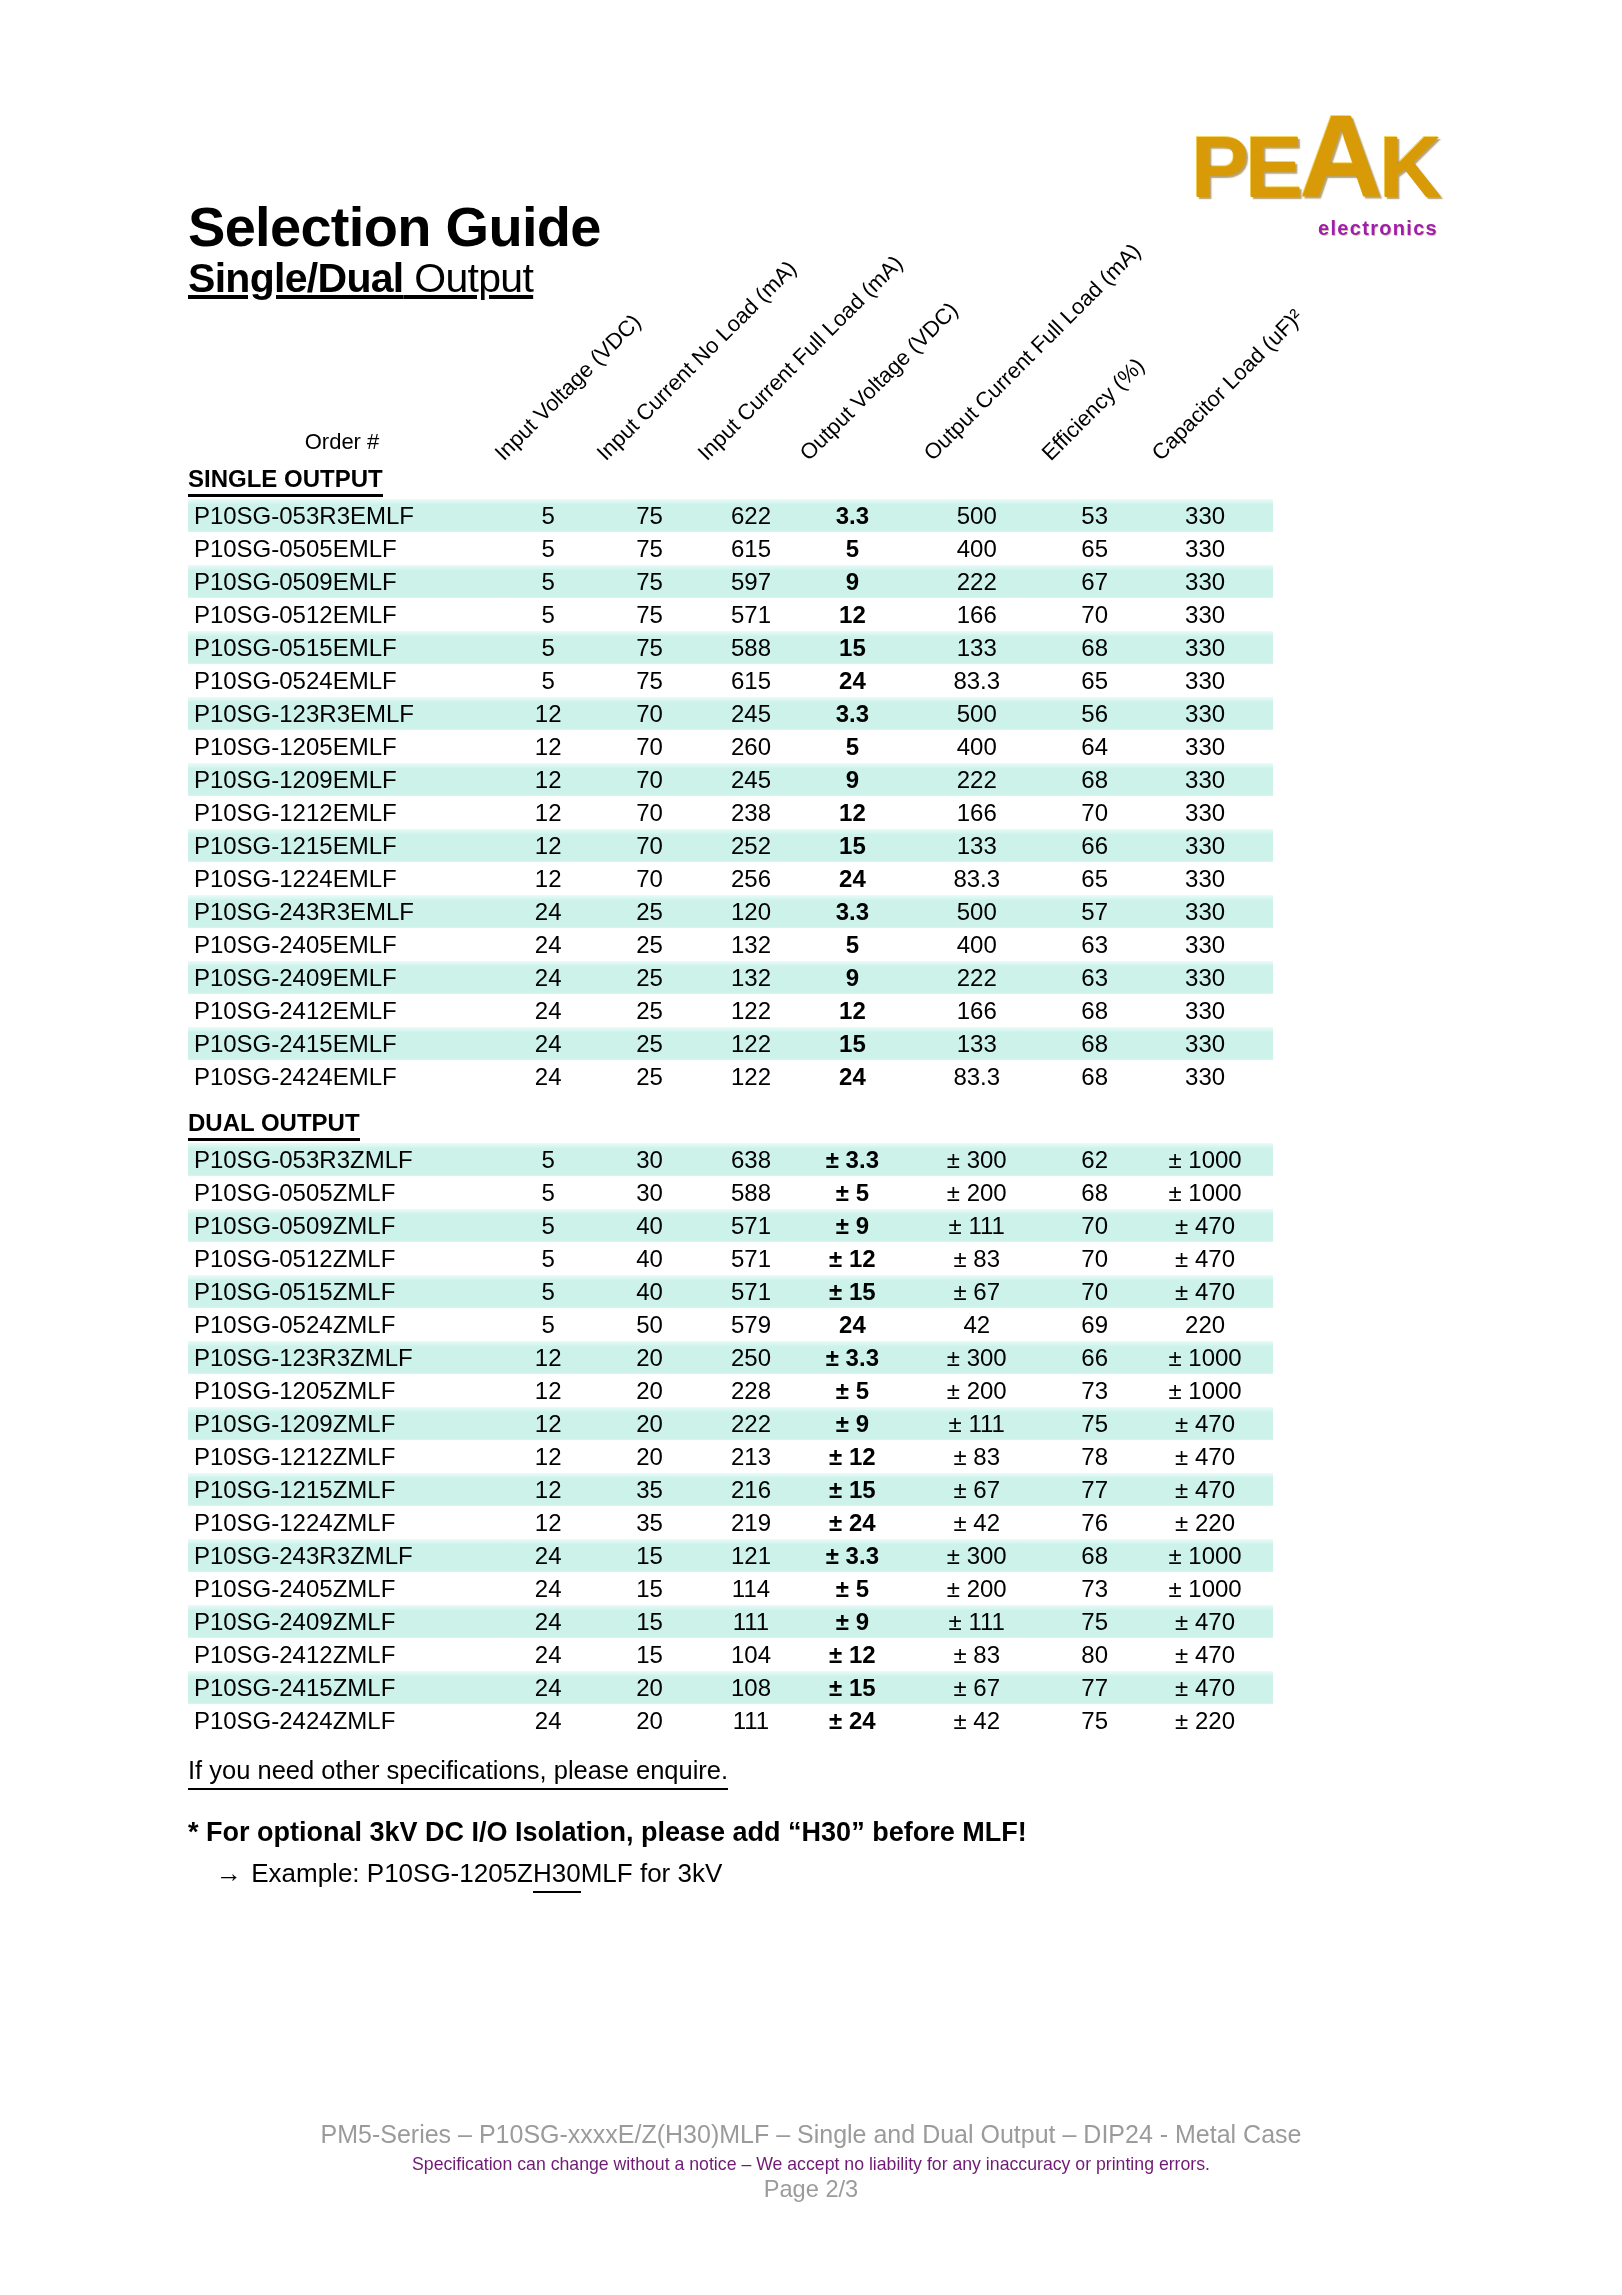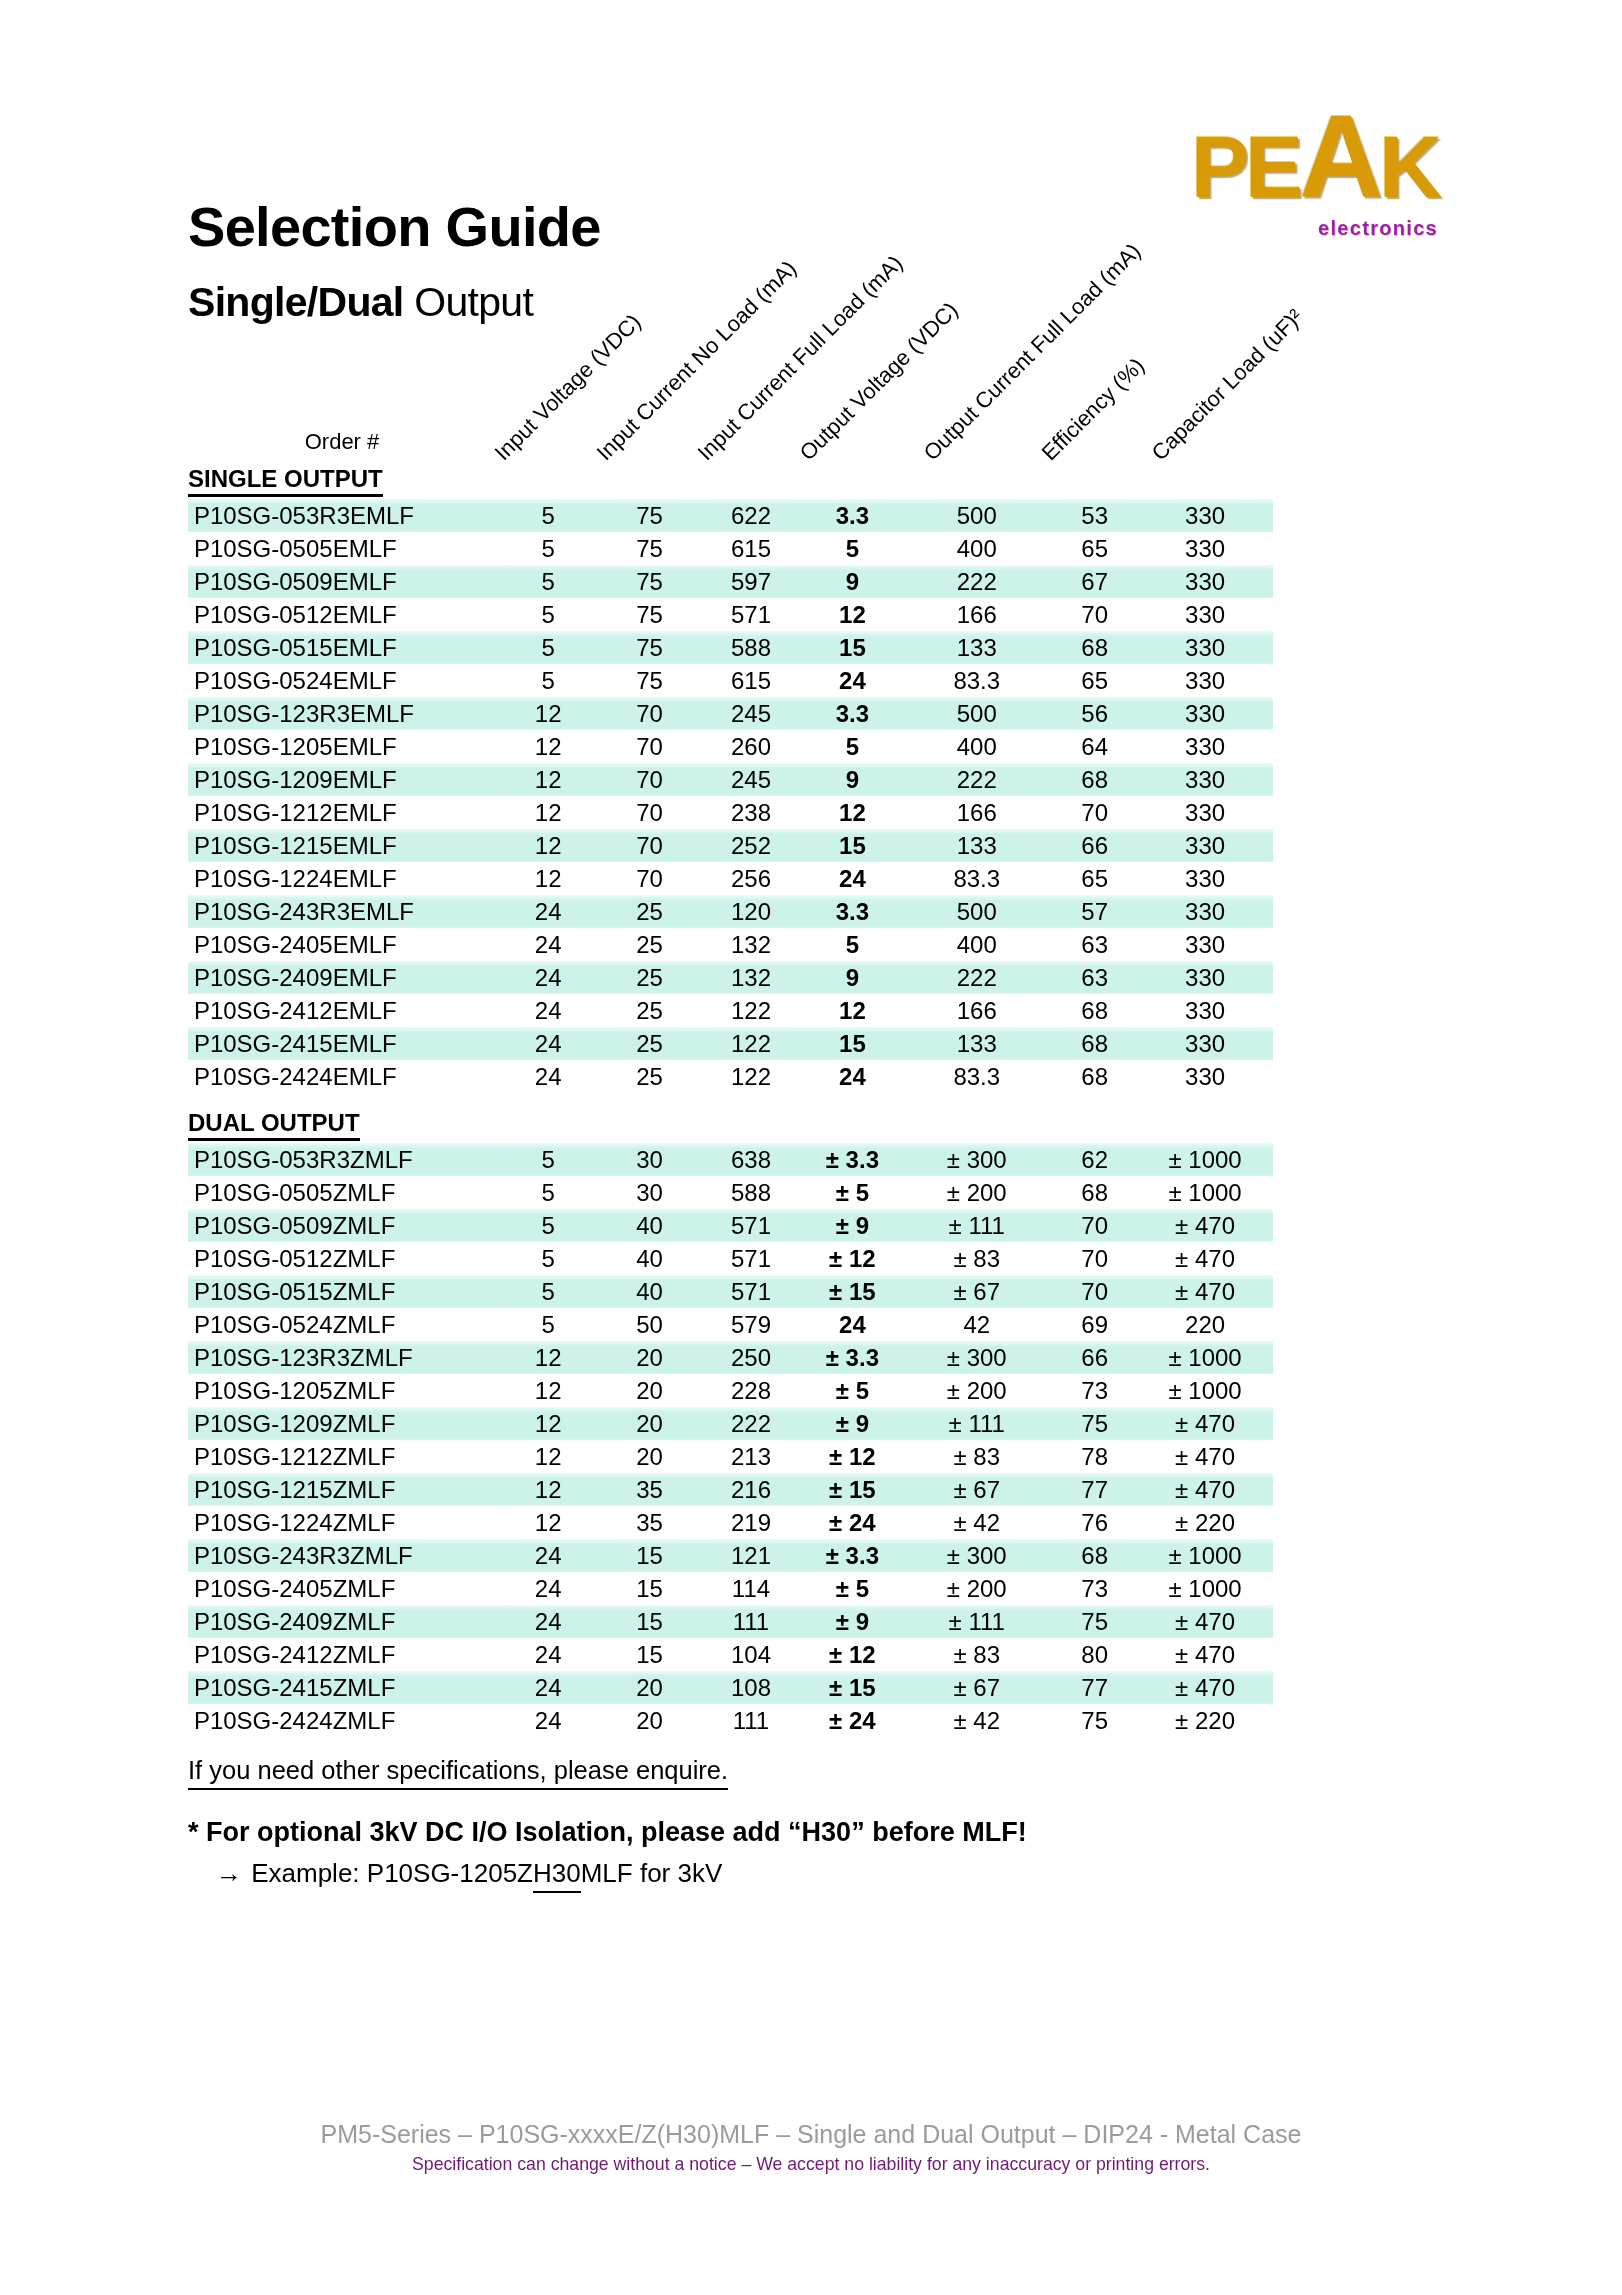--- a/index.html
+++ b/index.html
@@ -10,22 +10,22 @@
     font-family:"Liberation Sans", sans-serif;
     color:#000;
     overflow:hidden;
   }
   
   .title{
     position:absolute;left:188px;top:194px;
     font-size:56px;font-weight:bold;letter-spacing:-0.7px;white-space:nowrap;
   }
   .subtitle{
-    position:absolute;left:188px;top:279px;
-    font-size:41px;white-space:nowrap;letter-spacing:-0.7px;
+    position:absolute;left:188px;top:255px;
+    font-size:41px;white-space:nowrap;letter-spacing:-0.7px;text-decoration:underline;
   }
   .subtitle .b{font-weight:bold;}
   .logo{
     position:absolute;right:184px;top:99px;
     text-align:right;line-height:1;
   }
   .logo .brand{
     font-weight:bold;
     color:#d89b07;
     text-shadow:2px 2px 1.3px rgba(122,86,0,.55), -0.7px -0.7px 0 #f7d55e;
@@ -525,15 +525,16 @@
   <div class="note-enquire">
     <span>If you need other specifications, please enquire.</span>
   </div>
   <div class="note-isolation">* For optional 3kV DC I/O Isolation, please add “H30” before MLF!</div>
   <div class="note-example">
     <span class="arrow">→</span><span>Example: P10SG-1205Z</span><span class="ul">H30</span><span>MLF for 3kV</span>
   </div>
 
   <div id="footer-line1" class="footer">PM5-Series – P10SG-xxxxE/Z(H30)MLF – Single and Dual Output – DIP24 - Metal Case</div>
   <div id="footer-line2" class="footer">Specification can change without a notice – We accept no liability for any inaccuracy or printing errors.</div>
+  <div id="footer-line3" class="footer">Page 2/3</div>
 
 </div>
 
 
 </body></html>

